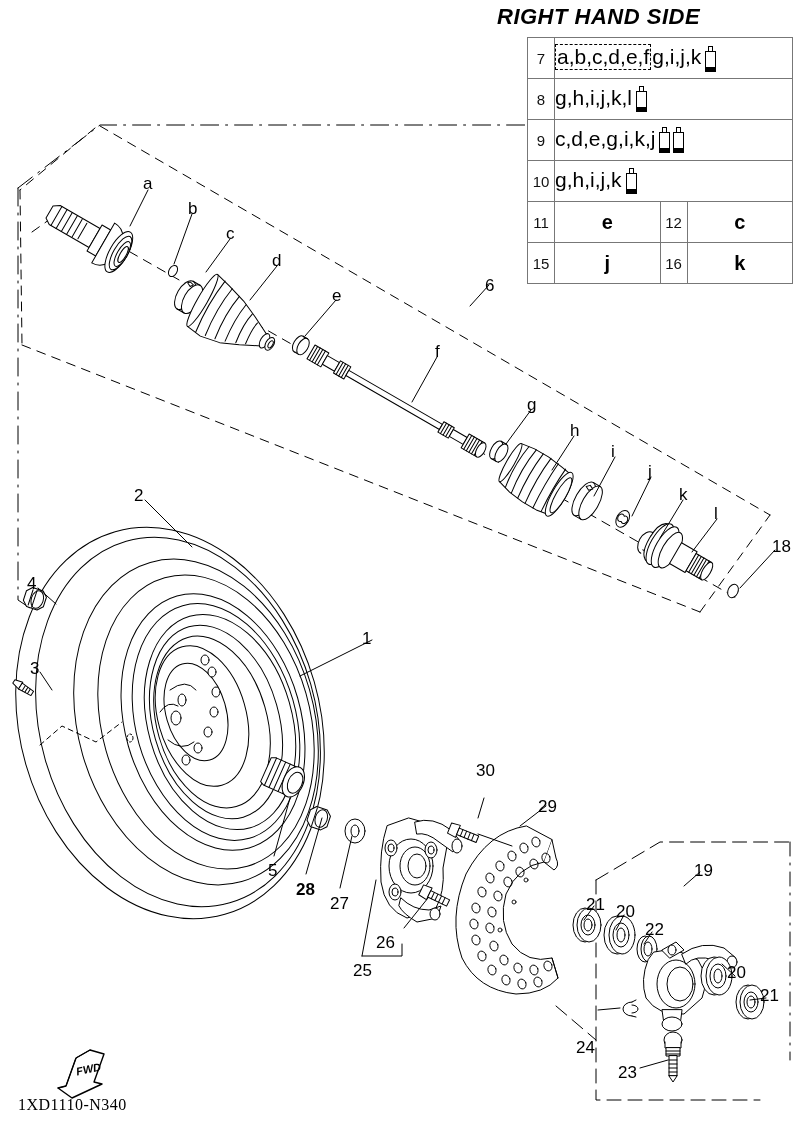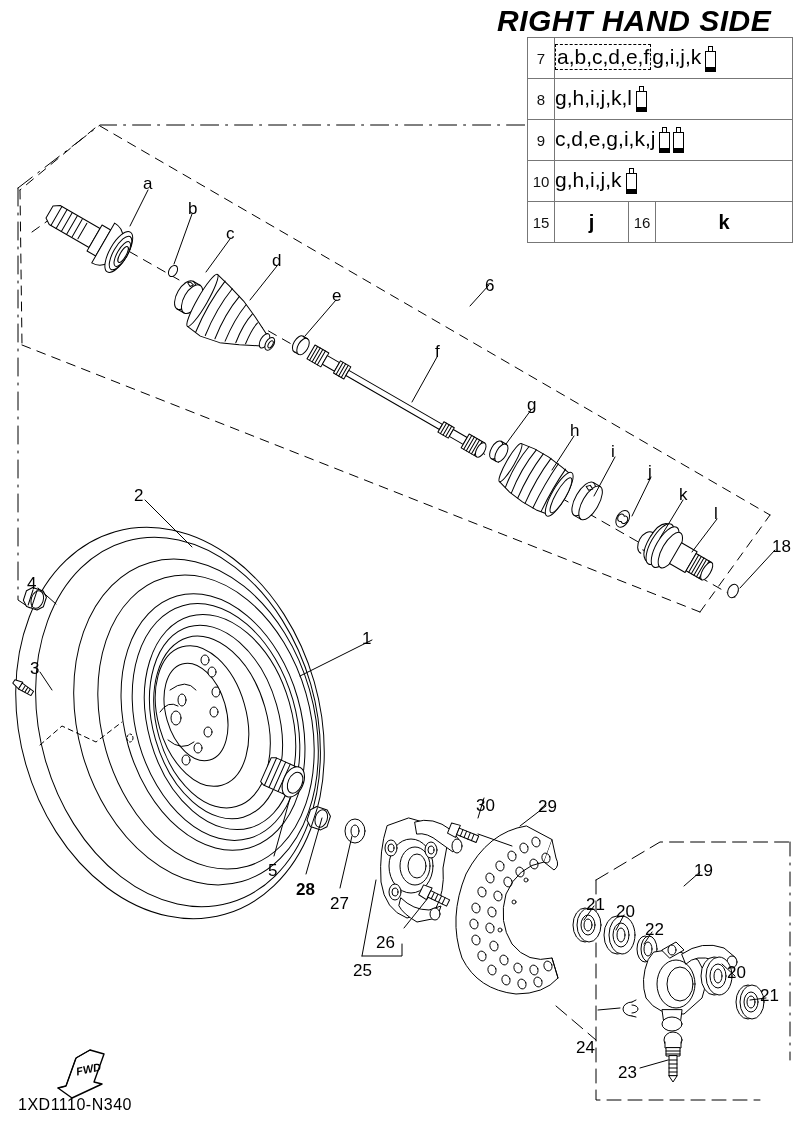--- a/index.html
+++ b/index.html
@@ -1,20 +1,20 @@
 <!DOCTYPE html>
 <html><head>
 <meta charset="utf-8">
 <style>
   html,body{margin:0;padding:0;background:#fff;}
   body{width:802px;height:1122px;position:relative;overflow:hidden;
        font-family:"Liberation Sans",sans-serif;color:#000;}
   #stage{position:absolute;inset:0;}
   svg#art{position:absolute;left:0;top:0;width:802px;height:1122px;}
-  .ttl{position:absolute;font-weight:bold;font-style:italic;font-size:30px;
+  .ttl{position:absolute;font-weight:bold;font-style:italic;font-size:22px;
        letter-spacing:.5px;white-space:nowrap;}
   
   #tbl{position:absolute;left:527px;top:37px;width:266px;border:1px solid #777;
        border-collapse:collapse;background:#fff;}
   #tbl td{border:1px solid #777;padding:0;vertical-align:middle;height:40px;}
   .num{width:26px;text-align:center;font-size:15px;color:#111;}
   .lets{font-size:21px;padding-left:4px;white-space:nowrap;letter-spacing:0px;margin-left:12px;}
   .ctr{text-align:center;font-size:20px;font-weight:bold;}
   .dashbox{display:inline-block;border:1px dashed #000;padding:0 1px;margin-right:1px;}
   .tubewrap{display:inline-flex;align-items:flex-end;vertical-align:middle;gap:3px;
@@ -462,20 +462,26 @@
               <span class="tube">
                 <i></i>
                 <b></b>
                 <u></u>
               </span>
             </span>
         </td>
       </tr>
 
       <tr>
+        <td class="num">11</td>
+        <td class="ctr">e</td>
+        <td class="num">12</td>
+        <td class="ctr">c</td>
+      </tr>
+      <tr>
         <td class="num">15</td>
         <td class="ctr">j</td>
         <td class="num">16</td>
         <td class="ctr">k</td>
       </tr>
     </tbody>
   </table>
 
   <div id="callout-layer">
       <div class="cal" style="left: 362px; top: 630px;">1</div>
@@ -491,34 +497,34 @@
       <div class="cal" style="left: 586px; top: 896px;">21</div>
       <div class="cal" style="left: 760px; top: 987px;">21</div>
       <div class="cal" style="left: 645px; top: 921px;">22</div>
       <div class="cal" style="left: 618px; top: 1064px;">23</div>
       <div class="cal" style="left: 576px; top: 1039px;">24</div>
       <div class="cal" style="left: 353px; top: 962px;">25</div>
       <div class="cal" style="left: 376px; top: 934px;">26</div>
       <div class="cal" style="left: 330px; top: 895px;">27</div>
       <div class="cal" style="left: 296px; top: 881px; font-weight: bold;">28</div>
       <div class="cal" style="left: 538px; top: 798px;">29</div>
-      <div class="cal" style="left: 476px; top: 797px;">30</div>
+      <div class="cal" style="left: 476px; top: 762px;">30</div>
     </div>
   <div id="letter-layer">
       <div class="lt" style="left: 143px; top: 175px;">a</div>
       <div class="lt" style="left: 188px; top: 200px;">b</div>
       <div class="lt" style="left: 226px; top: 225px;">c</div>
       <div class="lt" style="left: 272px; top: 252px;">d</div>
       <div class="lt" style="left: 332px; top: 287px;">e</div>
       <div class="lt" style="left: 435px; top: 343px;">f</div>
       <div class="lt" style="left: 527px; top: 396px;">g</div>
       <div class="lt" style="left: 570px; top: 422px;">h</div>
       <div class="lt" style="left: 611px; top: 443px;">i</div>
       <div class="lt" style="left: 648px; top: 463px;">j</div>
       <div class="lt" style="left: 679px; top: 486px;">k</div>
       <div class="lt" style="left: 714px; top: 505px;">l</div>
     </div>
 
   <div class="fwdtxt" style="left:76px;top:1063px;">FWD</div>
 
-  <div class="pid" style="left:18px;top:1096px;">1XD1110-N340</div>
+  <div class="pid" style="left:18px;top:1096px;font-family:Liberation Serif, serif;">1XD1110-N340</div>
 
 </div>
 
 </body></html>

